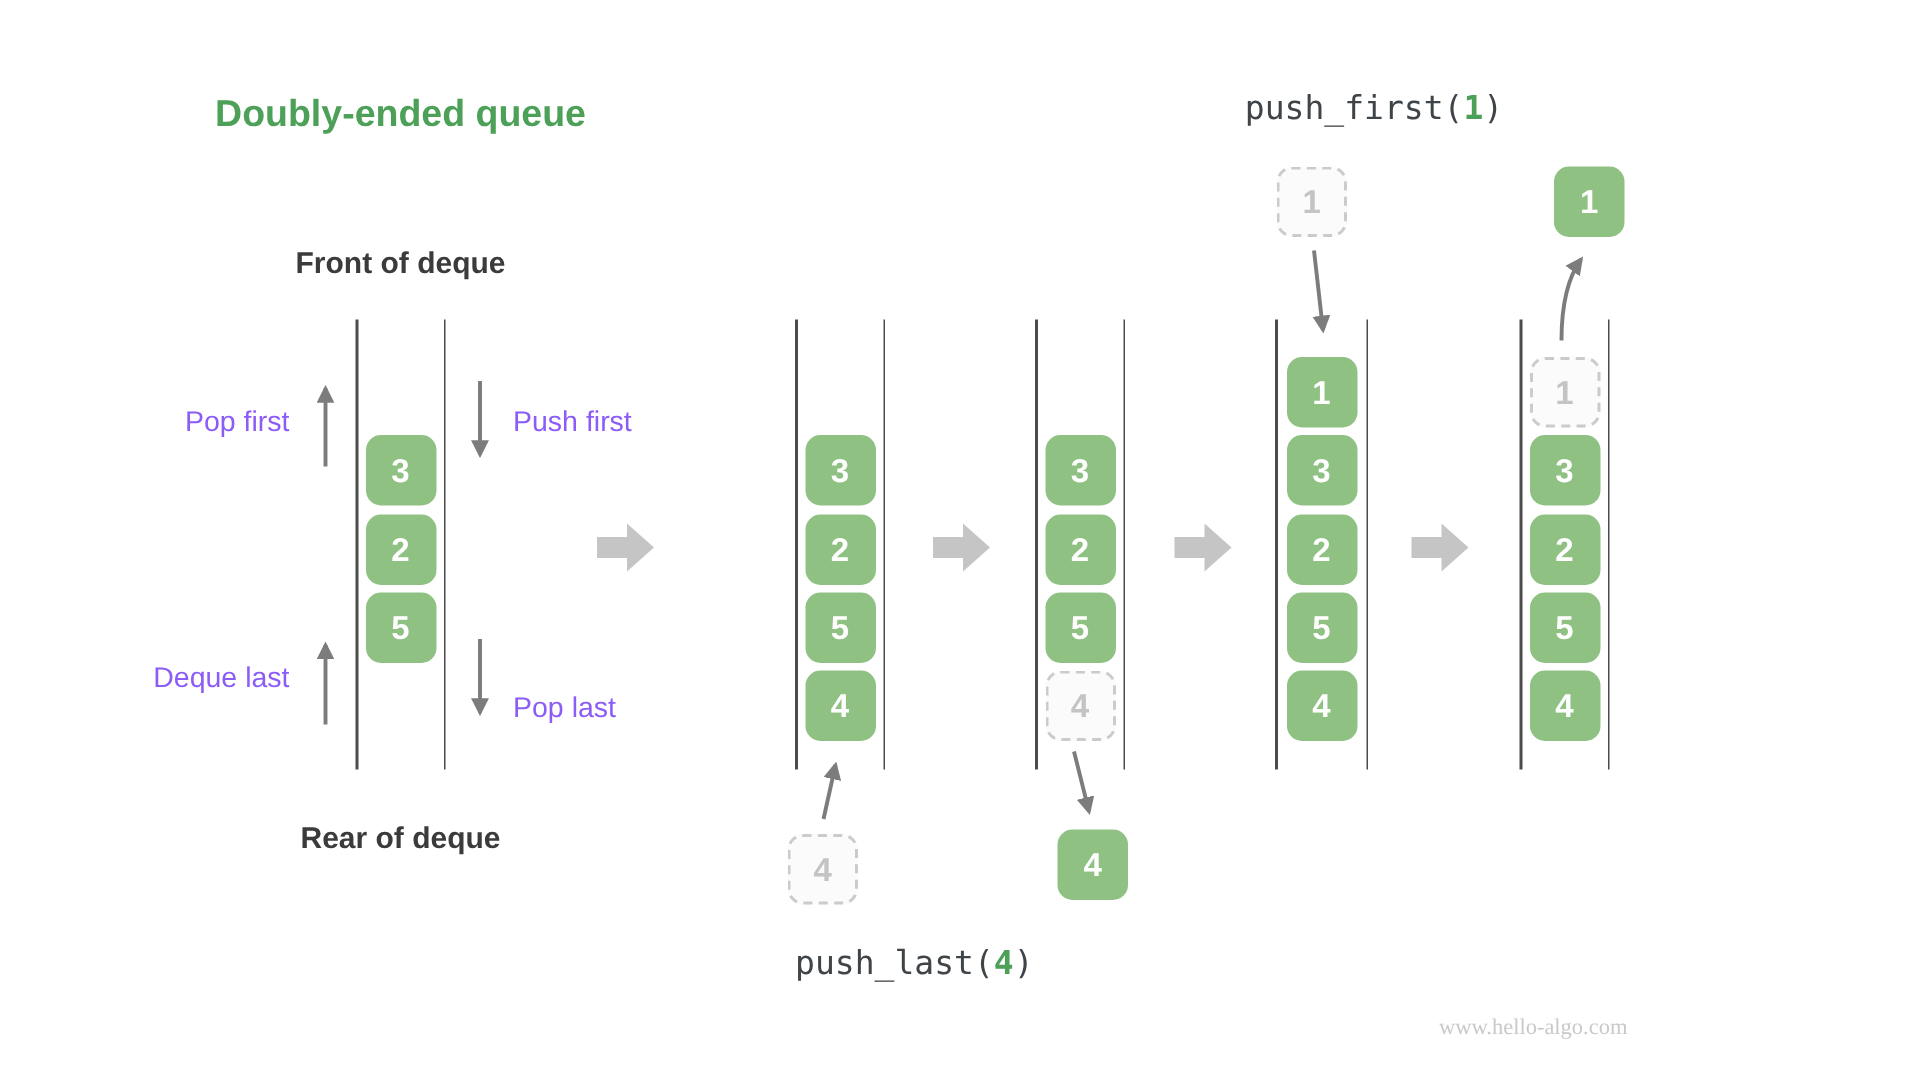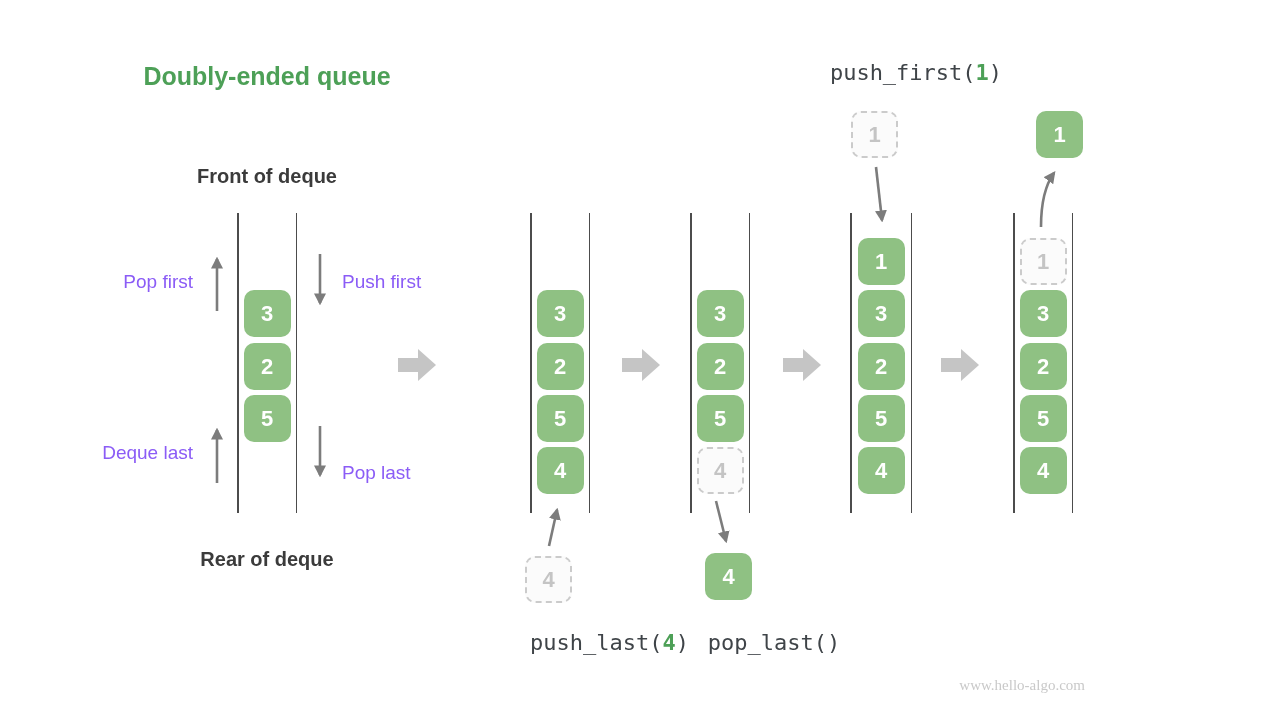--- a/index.html
+++ b/index.html
@@ -73,21 +73,20 @@
 
   <div class="abs biglabel center" style="left:87px;width:360px;top:165px;">Front of deque</div>
   <div class="abs biglabel center" style="left:87px;width:360px;top:548px;">Rear of deque</div>
 
   <div class="abs sidelabel right" style="left:55px;width:138px;top:271px;">Pop first</div>
   <div class="abs sidelabel" style="left:342px;top:271px;">Push first</div>
   <div class="abs sidelabel right" style="left:55px;width:138px;top:442px;">Deque last</div>
   <div class="abs sidelabel" style="left:342px;top:462px;">Pop last</div>
 
   <div class="abs code center" style="left:489px;width:200px;top:630px;text-align:right;"><span>push_last(</span><span class="g">4</span><span>)</span></div>
-  <div class="abs code center" style="left:674px;width:200px;top:630px;">pop_last()</div>
   <div class="abs code center" style="left:816px;width:200px;top:60px;"><span>push_first(</span><span class="g">1</span><span>)</span></div>
 
   <div class="queue" style="left:237px;">
     <div class="rail left"></div>
     <div class="rail right"></div>
     <div class="cell cx r1">3</div>
     <div class="cell cx r2">2</div>
     <div class="cell cx r3">5</div>
   </div>
 

